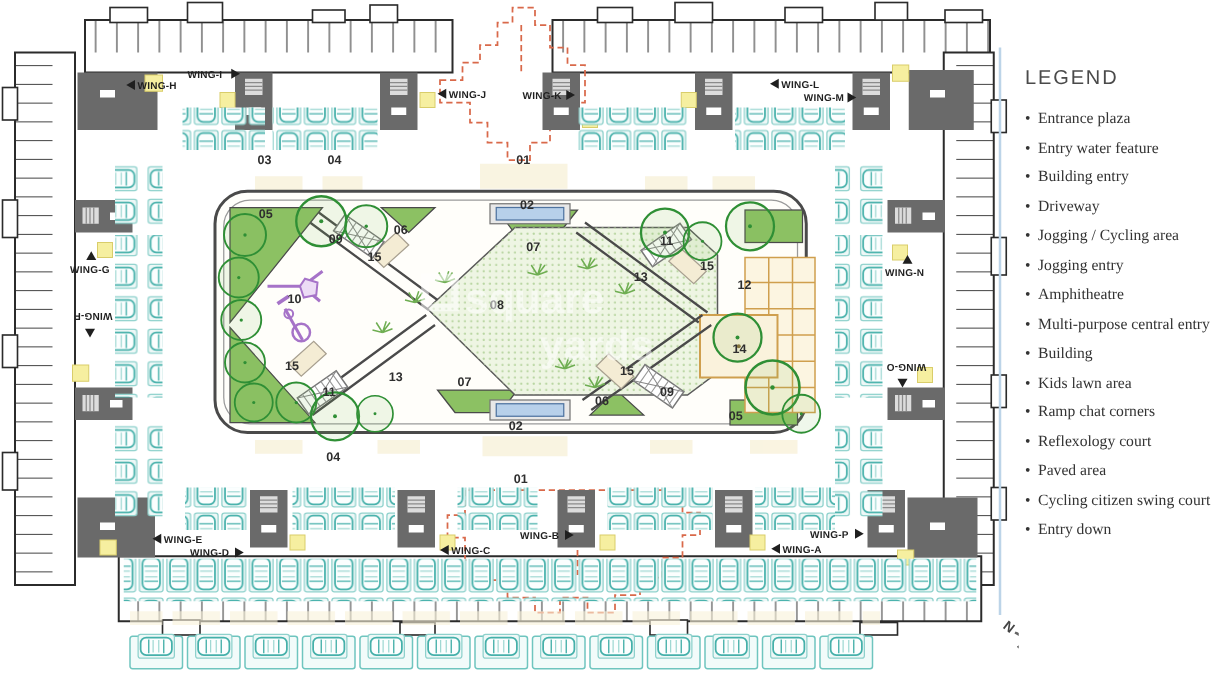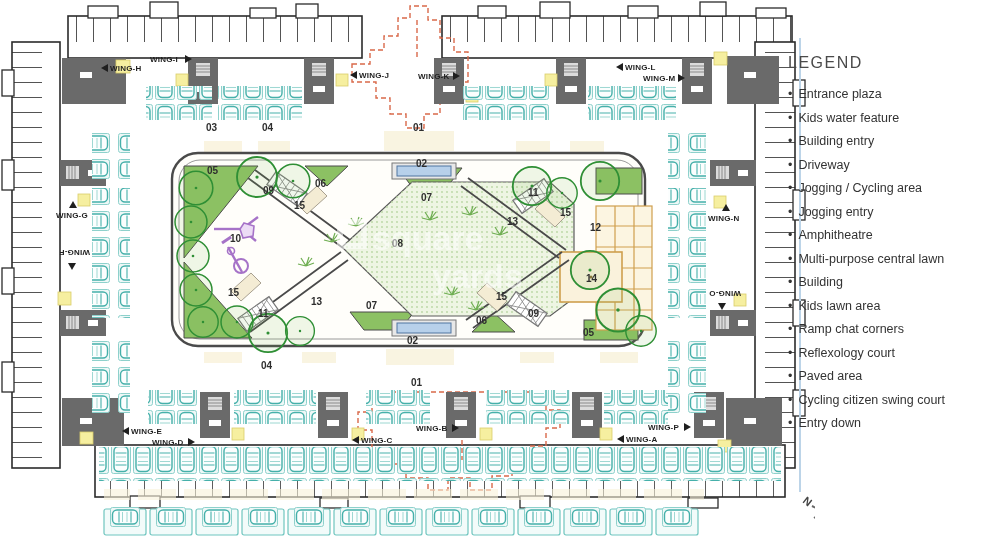--- a/index.html
+++ b/index.html
@@ -1,21 +1,21 @@
 <!DOCTYPE html>
 <html><head>
 <meta charset="utf-8">
 <style>
   html,body{margin:0;padding:0;background:#ffffff;}
   body{font-family:"Liberation Sans",sans-serif;}
   .stage{position:relative;width:981px;height:541px;background:#fff;overflow:hidden;}
   .plan-svg{position:absolute;left:0;top:0;}
-  .legend{position:absolute;left:788px;top:54px;width:158px;}
+  .legend{position:absolute;left:820px;top:54px;width:158px;}
   .legend h1{font-size:16px;font-weight:400;color:#4a4a4a;letter-spacing:1.5px;margin:0 0 16px 0;}
-  .legend ul{list-style:none;margin:0;padding:0;}
+  .legend ul{list-style:none;margin:0;padding:0;font-family:Liberation Serif, serif;}
   .legend li{font-size:12.5px;color:#333;margin-bottom:10.5px;line-height:13px;white-space:nowrap;}
   .legend li .blt{margin-right:6px;color:#333;}
   svg text{font-family:"Liberation Sans",sans-serif;}
   .wing-label{font-size:8px;font-weight:bold;fill:#1f1f1f;letter-spacing:.2px;}
   .num-label{font-size:10px;font-weight:bold;fill:#2e2e2e;}
 </style>
 </head>
 <body>
 
 <div class="stage">
@@ -398,27 +398,27 @@
   <g transform="translate(804,496)">
     <text font-size="11" font-weight="bold" fill="#444" transform="rotate(38)" x="2" y="6">N</text>
     <path d="M8 10 L20 16 L10 22" stroke="#666" stroke-width="2" fill="none"></path>
   </g>
 </svg>
 
 <div class="legend">
   <h1>LEGEND</h1>
   <ul>
     <li><span class="blt">•</span><span>Entrance plaza</span></li>
-    <li><span class="blt">•</span><span>Kids water feature</span></li>
+    <li><span class="blt">•</span><span>Entry water feature</span></li>
     <li><span class="blt">•</span><span>Building entry</span></li>
     <li><span class="blt">•</span><span>Driveway</span></li>
     <li><span class="blt">•</span><span>Jogging / Cycling area</span></li>
     <li><span class="blt">•</span><span>Jogging entry</span></li>
     <li><span class="blt">•</span><span>Amphitheatre</span></li>
-    <li><span class="blt">•</span><span>Multi-purpose central lawn</span></li>
+    <li><span class="blt">•</span><span>Multi-purpose central entry</span></li>
     <li><span class="blt">•</span><span>Building</span></li>
     <li><span class="blt">•</span><span>Kids lawn area</span></li>
     <li><span class="blt">•</span><span>Ramp chat corners</span></li>
     <li><span class="blt">•</span><span>Reflexology court</span></li>
     <li><span class="blt">•</span><span>Paved area</span></li>
     <li><span class="blt">•</span><span>Cycling citizen swing court</span></li>
     <li><span class="blt">•</span><span>Entry down</span></li>
   </ul>
 </div>
 

